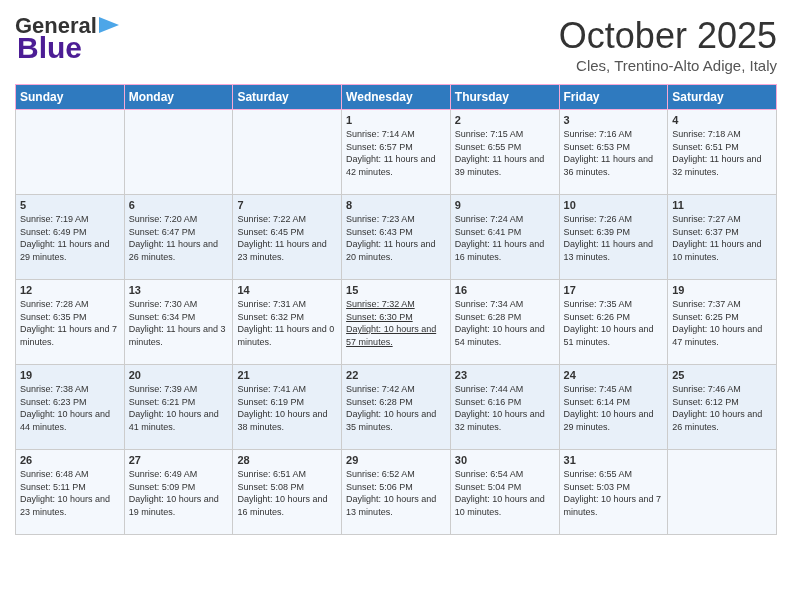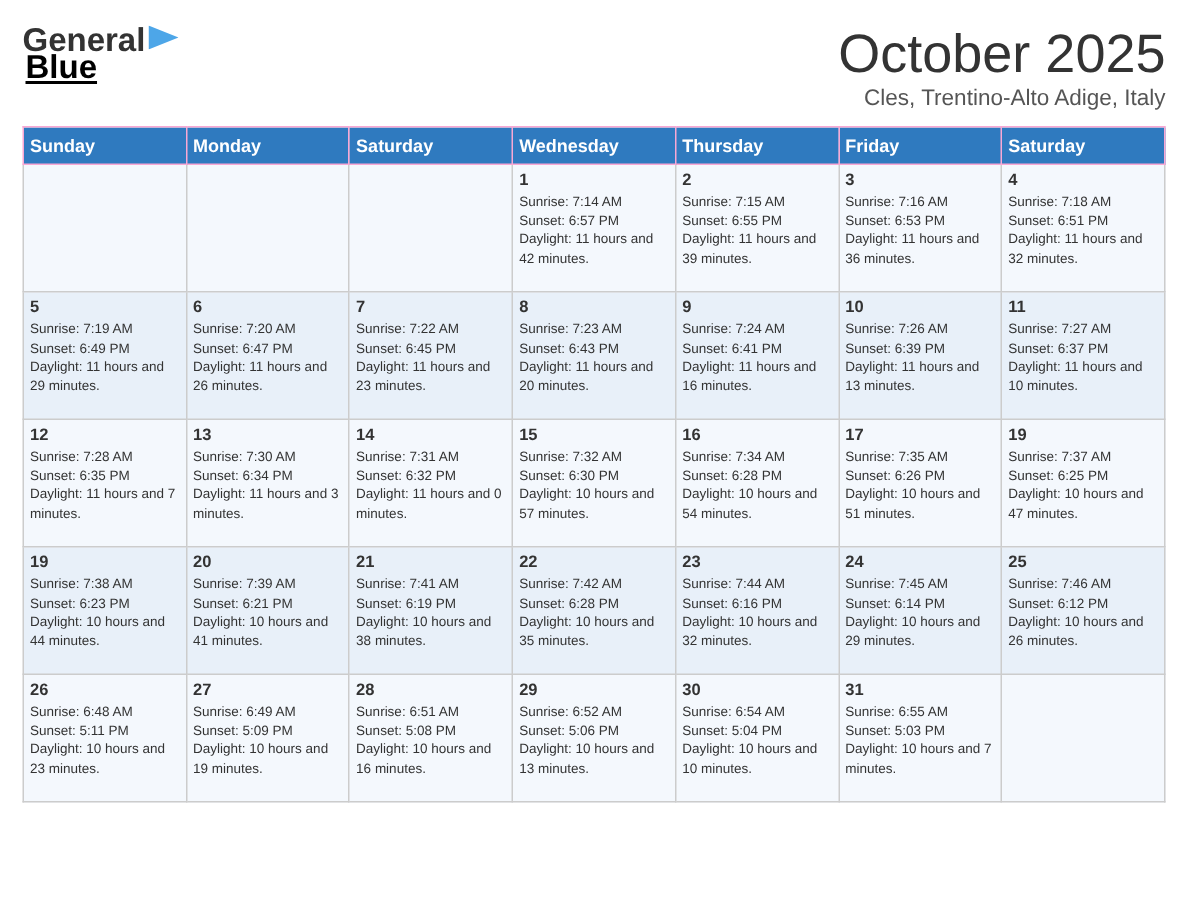--- a/index.html
+++ b/index.html
@@ -82,21 +82,21 @@
       <span style="font-size:22px; font-weight:bold; color:#333; line-height:1;">
         <span style="color:#333;">General</span>
       </span>
       <div style="margin-left:2px; margin-top:2px;">
         <svg width="20" height="16" viewBox="0 0 20 16">
           <polygon points="0,0 0,16 20,8" fill="#4da6e8"></polygon>
         </svg>
       </div>
     </div>
     <div style="margin-top:-4px; padding-left:2px;">
-      <span style="font-size:22px; font-weight:bold; color:#000000; line-height:1;text-decoration:underline;">Blue</span>
+      <span style="font-size:30px; font-weight:bold; color:#4c1d95; line-height:1;">Blue</span>
     </div>
   </div>
   <div class="title-block">
     <div class="month-title">October 2025</div>
     <div class="location-title">Cles, Trentino-Alto Adige, Italy</div>
   </div>
 </div>
 
 <table>
   <thead>
@@ -198,21 +198,21 @@
 Daylight: 11 hours and 3 minutes.</div>
         </td>
         <td>
           <span class="day-number">14</span>
           <div class="day-info" style="white-space: pre-line;">Sunrise: 7:31 AM
 Sunset: 6:32 PM
 Daylight: 11 hours and 0 minutes.</div>
         </td>
         <td>
           <span class="day-number">15</span>
-          <div class="day-info" style="white-space: pre-line;">Sunrise: 7:32 AM
+          <div class="day-info" style="white-space: pre-line; text-decoration: underline;">Sunrise: 7:32 AM
 Sunset: 6:30 PM
 Daylight: 10 hours and 57 minutes.</div>
         </td>
         <td>
           <span class="day-number">16</span>
           <div class="day-info" style="white-space: pre-line;">Sunrise: 7:34 AM
 Sunset: 6:28 PM
 Daylight: 10 hours and 54 minutes.</div>
         </td>
         <td>

